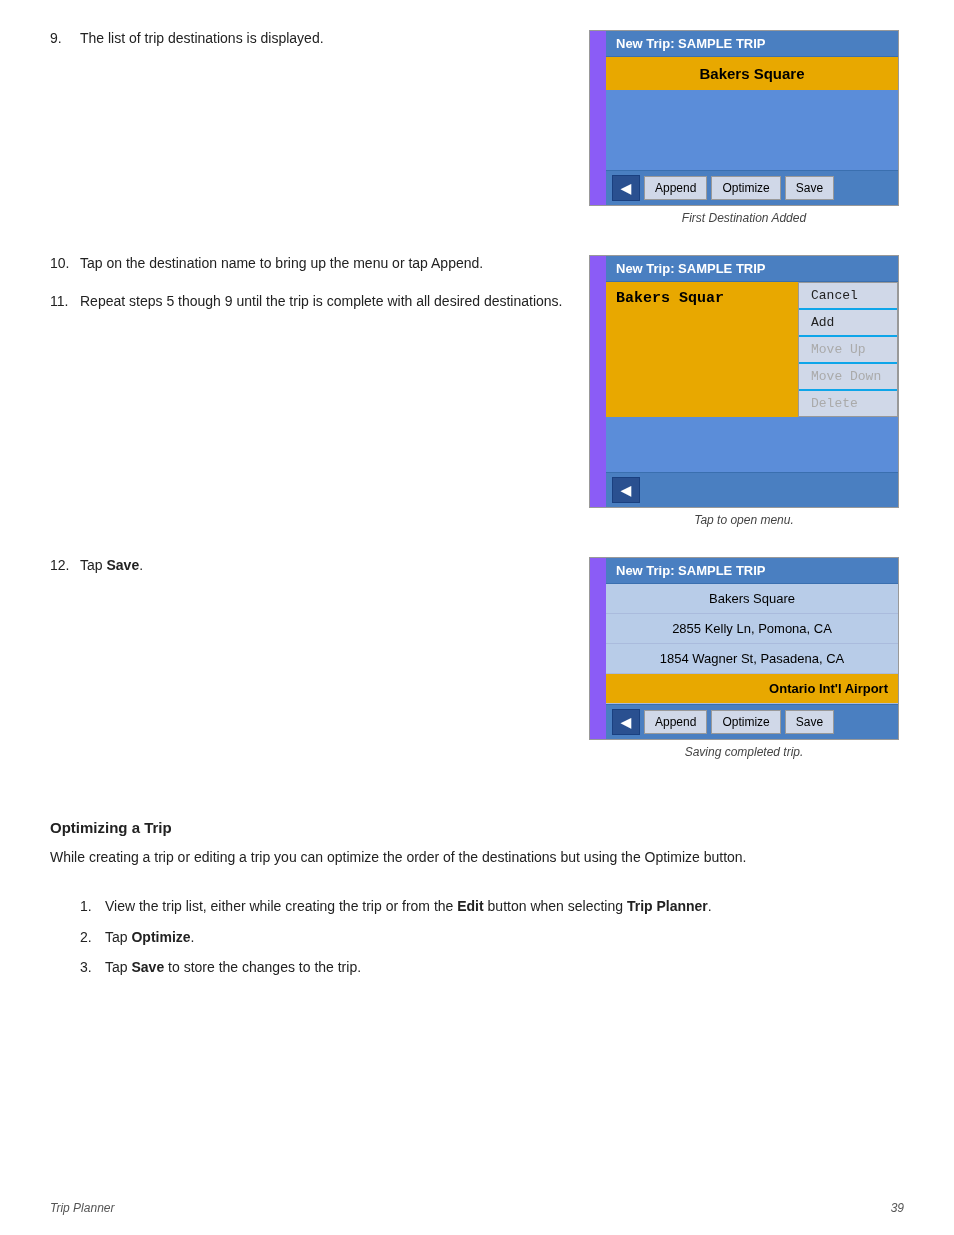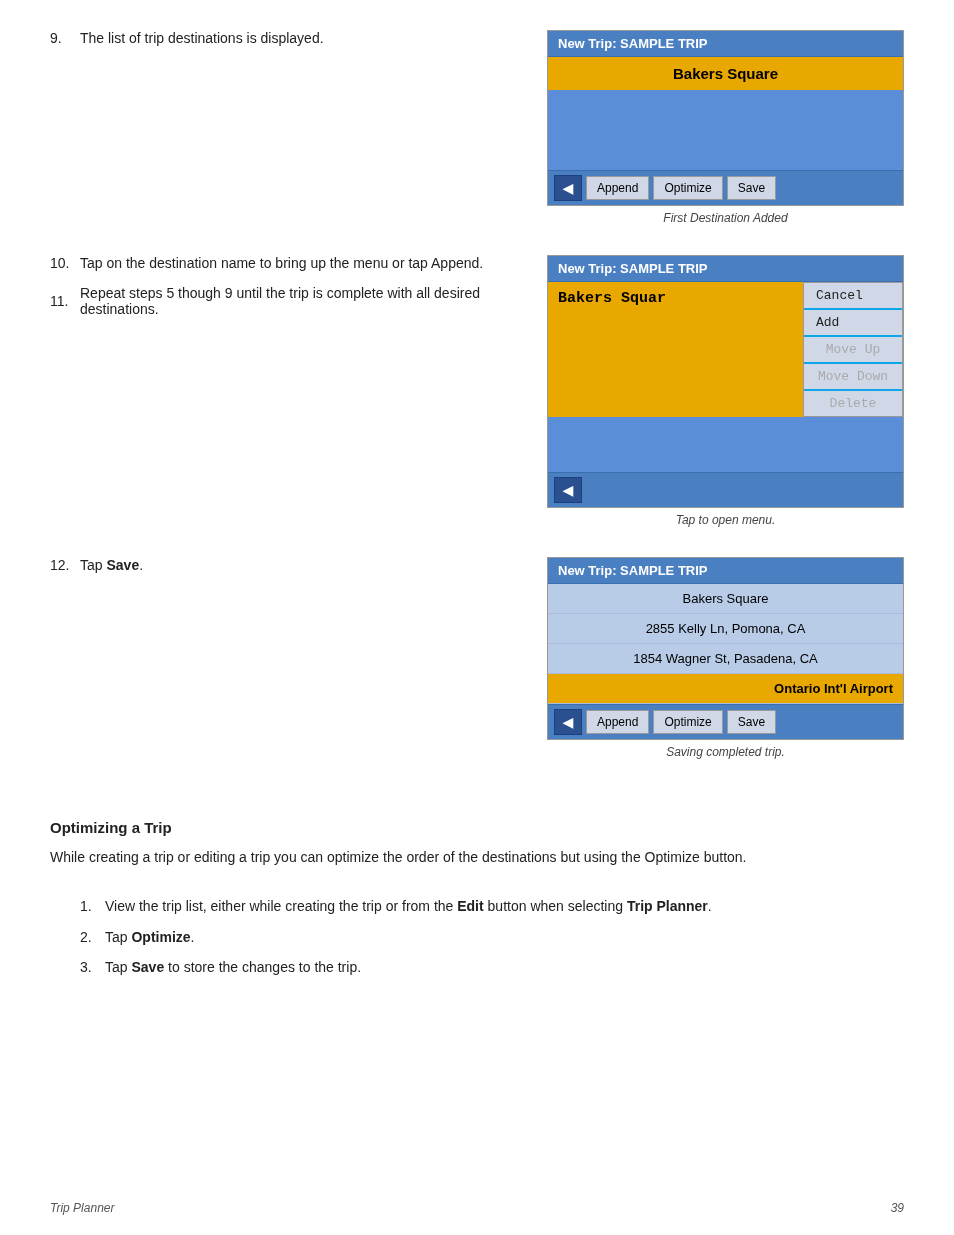--- a/index.html
+++ b/index.html
@@ -30,23 +30,24 @@
     .step-image {
       flex: 0 0 320px;
       display: flex;
       flex-direction: column;
       align-items: center;
     }
 
     
     .ui-screen {
       border: 1px solid #999;
-      width: 357px;
-      background: #14b8a6;
+      width: 310px;
+      background: #8b5cf6;
       overflow: hidden;
+      padding-left: 16px;
     }
     .ui-header {
       background: #4a7fc1;
       color: #fff;
       font-size: 13px;
       font-weight: bold;
       padding: 5px 10px;
       text-align: left;
       border-bottom: 1px solid #3a6faf;
     }
@@ -120,21 +121,20 @@
     }
     .ui-context-item {
       padding: 5px 12px;
       font-size: 13px;
       color: #222;
       border-bottom: 2px solid #0ea5e9;
       cursor: pointer;
     }
     .ui-context-item.disabled {
       color: #aaa;
-      text-align: center;
     }
     .ui-context-item:last-child {
       border-bottom: none;
     }
 
     
     .ui-trip-row {
       background: #b8cce8;
       color: #000;
       font-size: 13px;
@@ -211,21 +211,21 @@
         <div class="ui-btn">Optimize</div>
         <div class="ui-btn">Save</div>
       </div>
     </div>
     <div class="ui-caption">First Destination Added</div>
   </div>
 </div>
 
 <div class="step-block">
   <div class="step-text">
-    <div style="display:flex; align-items:flex-end; margin-bottom:14px;">
+    <div style="display:flex; align-items:flex-end; margin-bottom:22px;">
       <span class="step-num">10.</span>
       <span>Tap on the destination name to bring up the menu or tap Append.</span>
     </div>
     <div style="display:flex; align-items:center;">
       <span class="step-num">11.</span>
       <span>Repeat steps 5 though 9 until the trip is complete with all desired destinations.</span>
     </div>
   </div>
   <div class="step-image">
     <div class="ui-screen">

